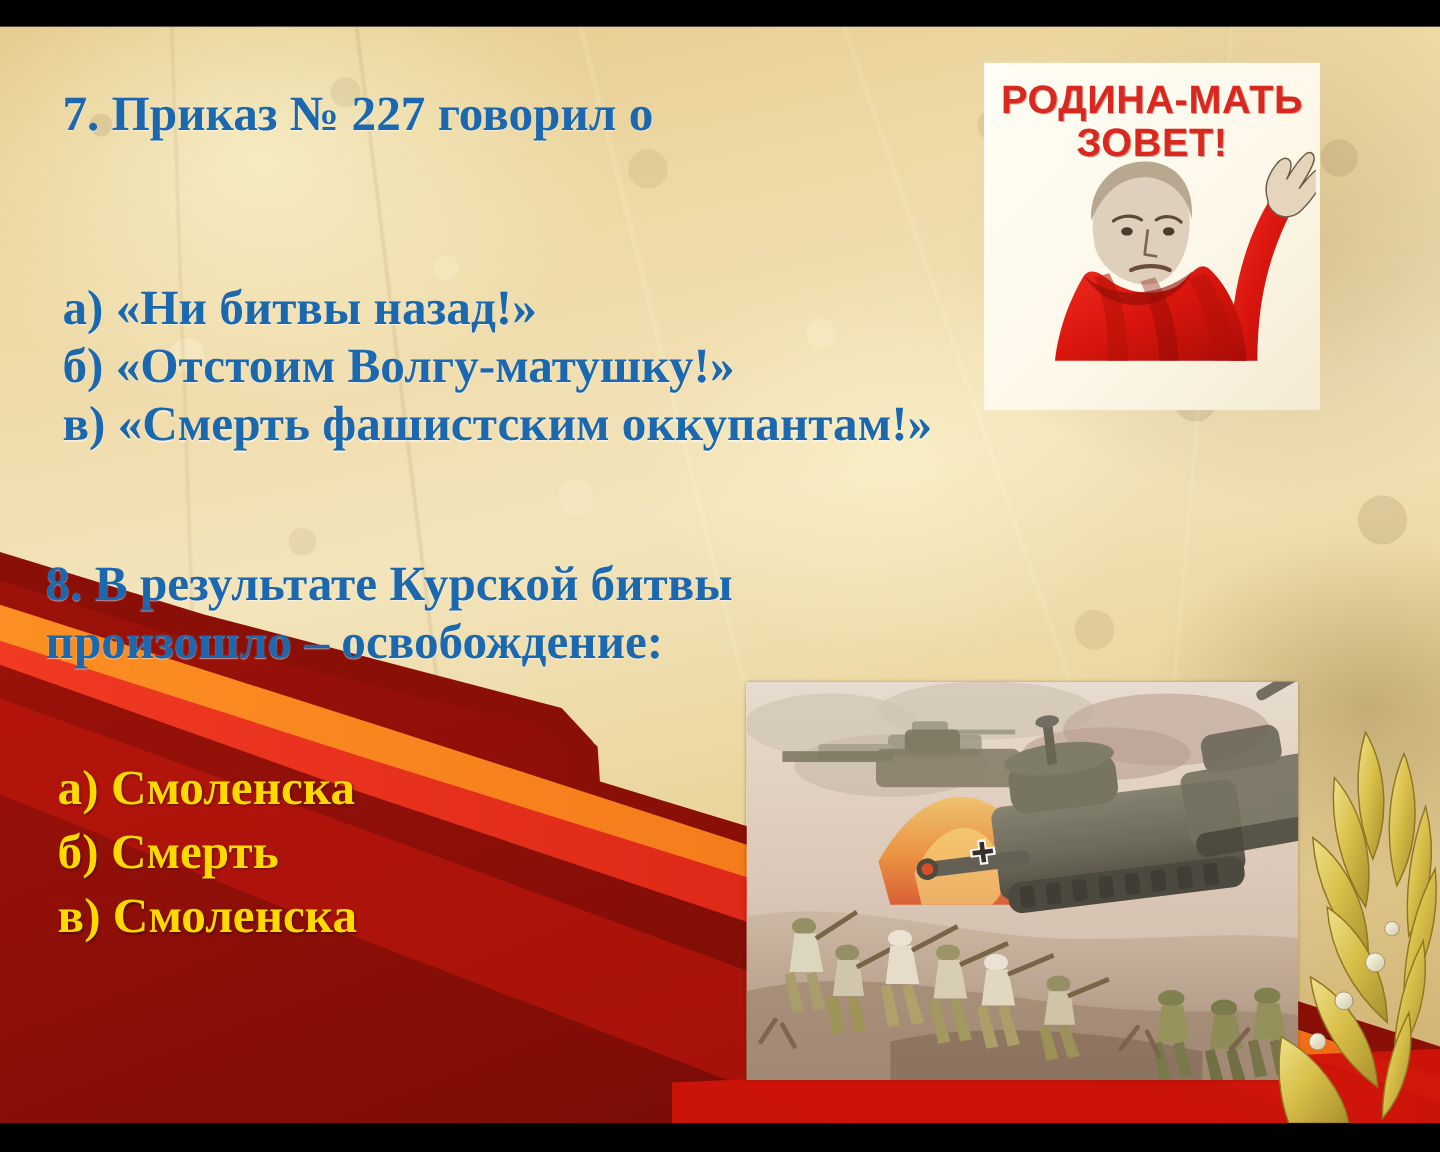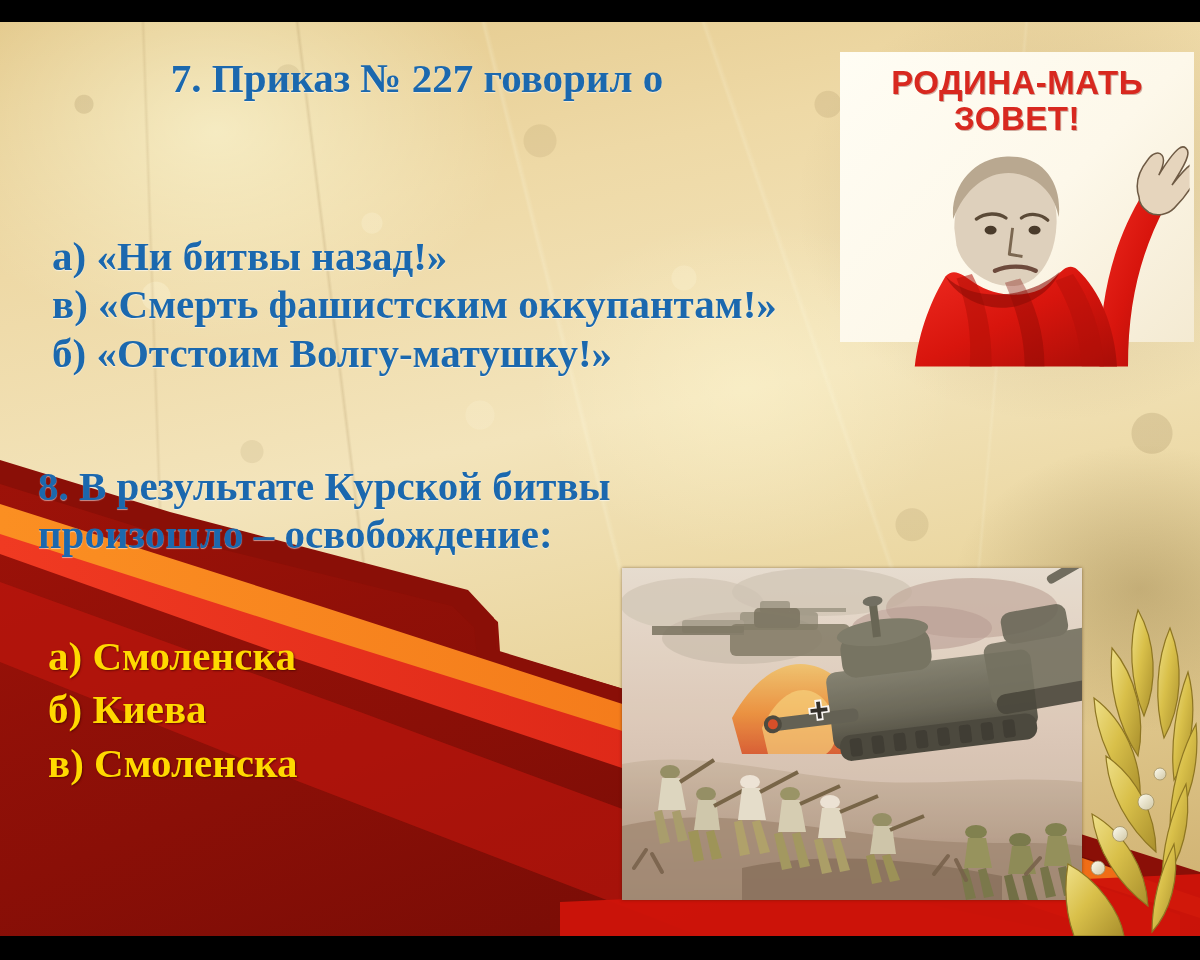--- a/index.html
+++ b/index.html
@@ -54,21 +54,21 @@
       linear-gradient(71deg, transparent 0 67%, rgba(255,255,235,.7) 67.2%, transparent 67.5%),
       linear-gradient(88deg, transparent 0 14%, rgba(150,120,70,.6) 14.2%, transparent 14.4%),
       linear-gradient(95deg, transparent 0 80%, rgba(255,255,235,.6) 80.2%, transparent 80.4%);
   }
 
   
   .ribbon{position:absolute;left:0;top:22px;width:1200px;height:914px;z-index:10;}
 
   
   .poster{
-    position:absolute;left:840px;top:52px;width:354px;height:290px;z-index:20;
+    position:absolute;left:820px;top:52px;width:280px;height:290px;z-index:20;
   }
   .poster-canvas{
     position:absolute;inset:0;
     background:linear-gradient(135deg,#fffdf4 0%,#fdf8ea 55%,#f4ead2 100%);
     -webkit-mask-image:radial-gradient(ellipse 170% 150% at 40% 45%, #000 58%, rgba(0,0,0,.35) 82%, rgba(0,0,0,0) 99%);
             mask-image:radial-gradient(ellipse 170% 150% at 40% 45%, #000 58%, rgba(0,0,0,.35) 82%, rgba(0,0,0,0) 99%);
   }
   .poster-line1,.poster-line2{
     position:absolute;left:0;width:100%;text-align:center;
     font-family:"Liberation Sans",sans-serif;
@@ -83,21 +83,21 @@
   .painting{
     position:absolute;left:622px;top:568px;width:460px;height:332px;z-index:20;
     overflow:hidden;
     box-shadow:0 0 3px rgba(60,30,10,.5);
   }
 
   
   .laurel{position:absolute;right:0;bottom:24px;width:180px;height:330px;z-index:25;}
 
   
-  .q7{position:absolute;left:52px;top:54px;width:730px;z-index:30;text-align:center;}
+  .q7{position:absolute;left:52px;top:70px;width:730px;z-index:30;}
   .q7-opts{position:absolute;left:52px;top:232px;width:1000px;z-index:30;}
   .q8{position:absolute;left:38px;top:462px;width:810px;z-index:30;}
   .q8-opts{position:absolute;left:48px;top:630px;width:420px;z-index:30;}
 
   .blue-line{
     font-family:"Liberation Serif",serif;
     font-weight:bold;color:#1b68ae;
     font-size:41px;line-height:1.18;
     text-shadow:0 1px 1px rgba(255,255,255,.55);
     white-space:nowrap;
@@ -402,31 +402,31 @@
       <circle cx="140" cy="168" r="6"></circle>
     </g>
   </svg>
 
   <div class="q7">
     <div class="blue-line">7. Приказ № 227 говорил о</div>
   </div>
 
   <div class="q7-opts">
     <div class="blue-line">а) «Ни битвы назад!»</div>
+    <div class="blue-line">б) «Отстоим Волгу-матушку!»</div>
     <div class="blue-line">в) «Смерть фашистским оккупантам!»</div>
-    <div class="blue-line">б) «Отстоим Волгу-матушку!»</div>
   </div>
 
   <div class="q8">
     <div class="blue-line">8. В результате Курской битвы</div>
     <div class="blue-line">произошло – освобождение:</div>
   </div>
 
   <div class="q8-opts">
     <div class="yellow-line">а) Смоленска</div>
-    <div class="yellow-line">б) Киева</div>
+    <div class="yellow-line">б) Смерть</div>
     <div class="yellow-line">в) Смоленска</div>
   </div>
 
   <div class="bar bar-top"></div>
   <div class="bar bar-bottom"></div>
 
 </div>
 
 </body></html>

